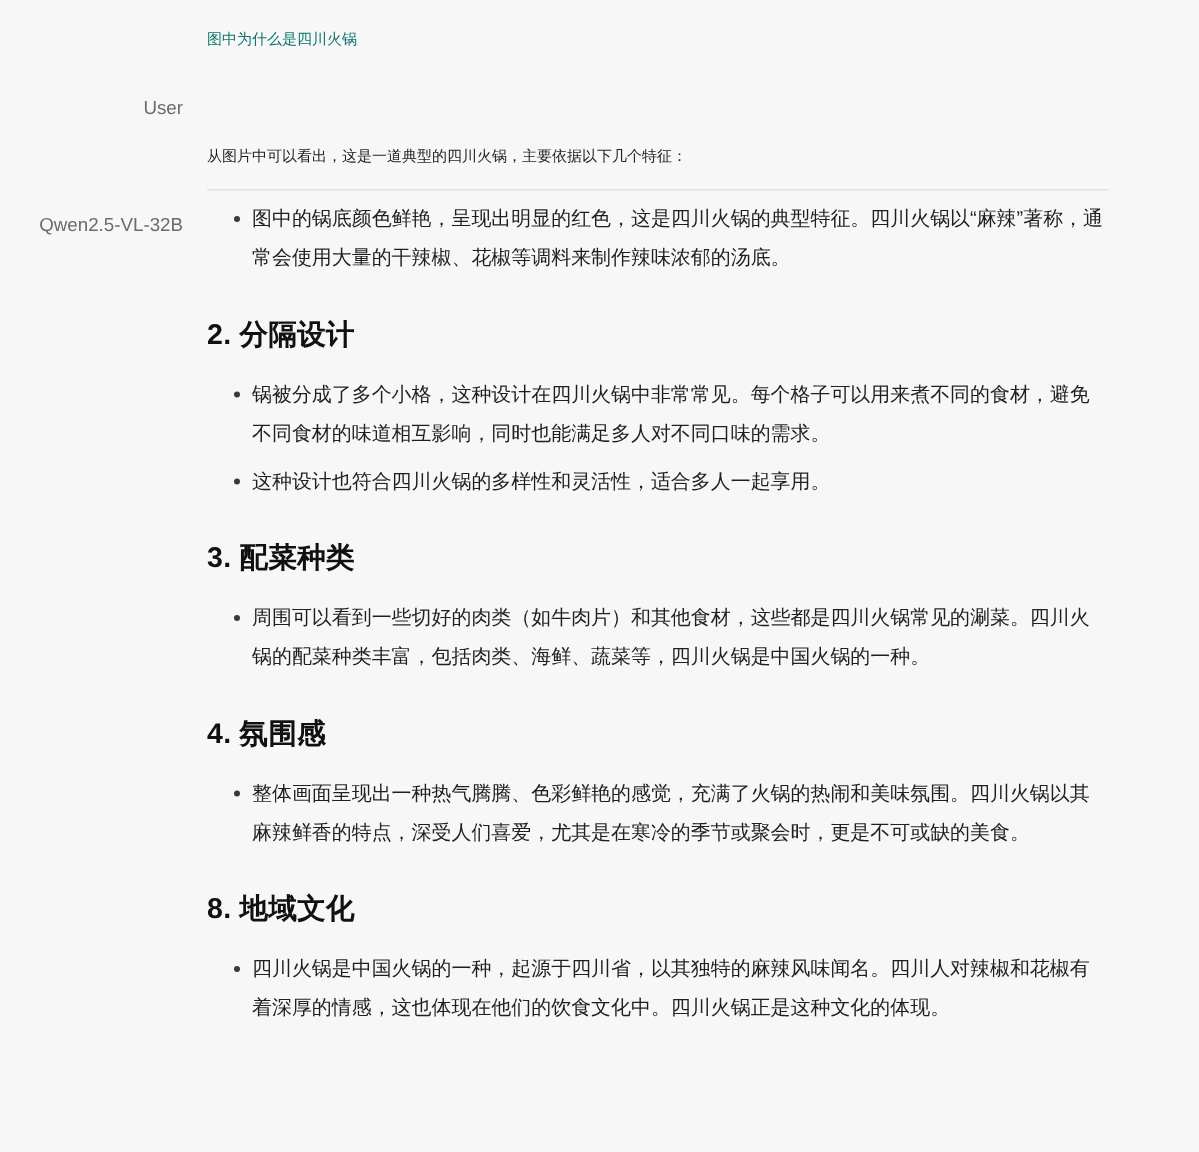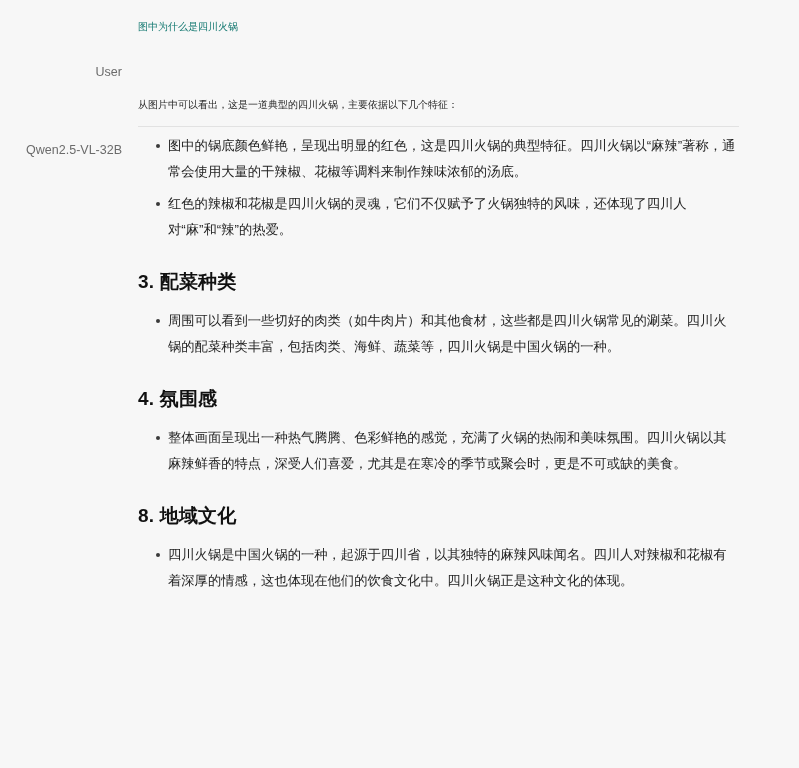--- a/index.html
+++ b/index.html
@@ -104,24 +104,30 @@
 
   <div class="turn">
     <div class="role">Qwen2.5-VL-32B</div>
     <div class="bubble">
 
       <p class="intro">从图片中可以看出，这是一道典型的四川火锅，主要依据以下几个特征：</p>
 
       <div class="section-block">
         <ul class="bullets">
           <li>图中的锅底颜色鲜艳，呈现出明显的红色，这是四川火锅的典型特征。四川火锅以“麻辣”著称，通常会使用大量的干辣椒、花椒等调料来制作辣味浓郁的汤底。</li>
-          <li>红色的辣椒和花椒是四川火锅的灵魂，它们不仅赋予了火锅独特的风味，还体现了四川人对“麻”和“辣”的热爱。</li>
         </ul>
       </div>
 
+      <div class="section-block">
+        <h2 class="section-title">2. 分隔设计</h2>
+        <ul class="bullets">
+          <li>锅被分成了多个小格，这种设计在四川火锅中非常常见。每个格子可以用来煮不同的食材，避免不同食材的味道相互影响，同时也能满足多人对不同口味的需求。</li>
+          <li>这种设计也符合四川火锅的多样性和灵活性，适合多人一起享用。</li>
+        </ul>
+      </div>
 
       <div class="section-block">
         <h2 class="section-title">3. 配菜种类</h2>
         <ul class="bullets">
           <li>周围可以看到一些切好的肉类（如牛肉片）和其他食材，这些都是四川火锅常见的涮菜。四川火锅的配菜种类丰富，包括肉类、海鲜、蔬菜等，四川火锅是中国火锅的一种。</li>
         </ul>
       </div>
 
       <div class="section-block">
         <h2 class="section-title">4. 氛围感</h2>

